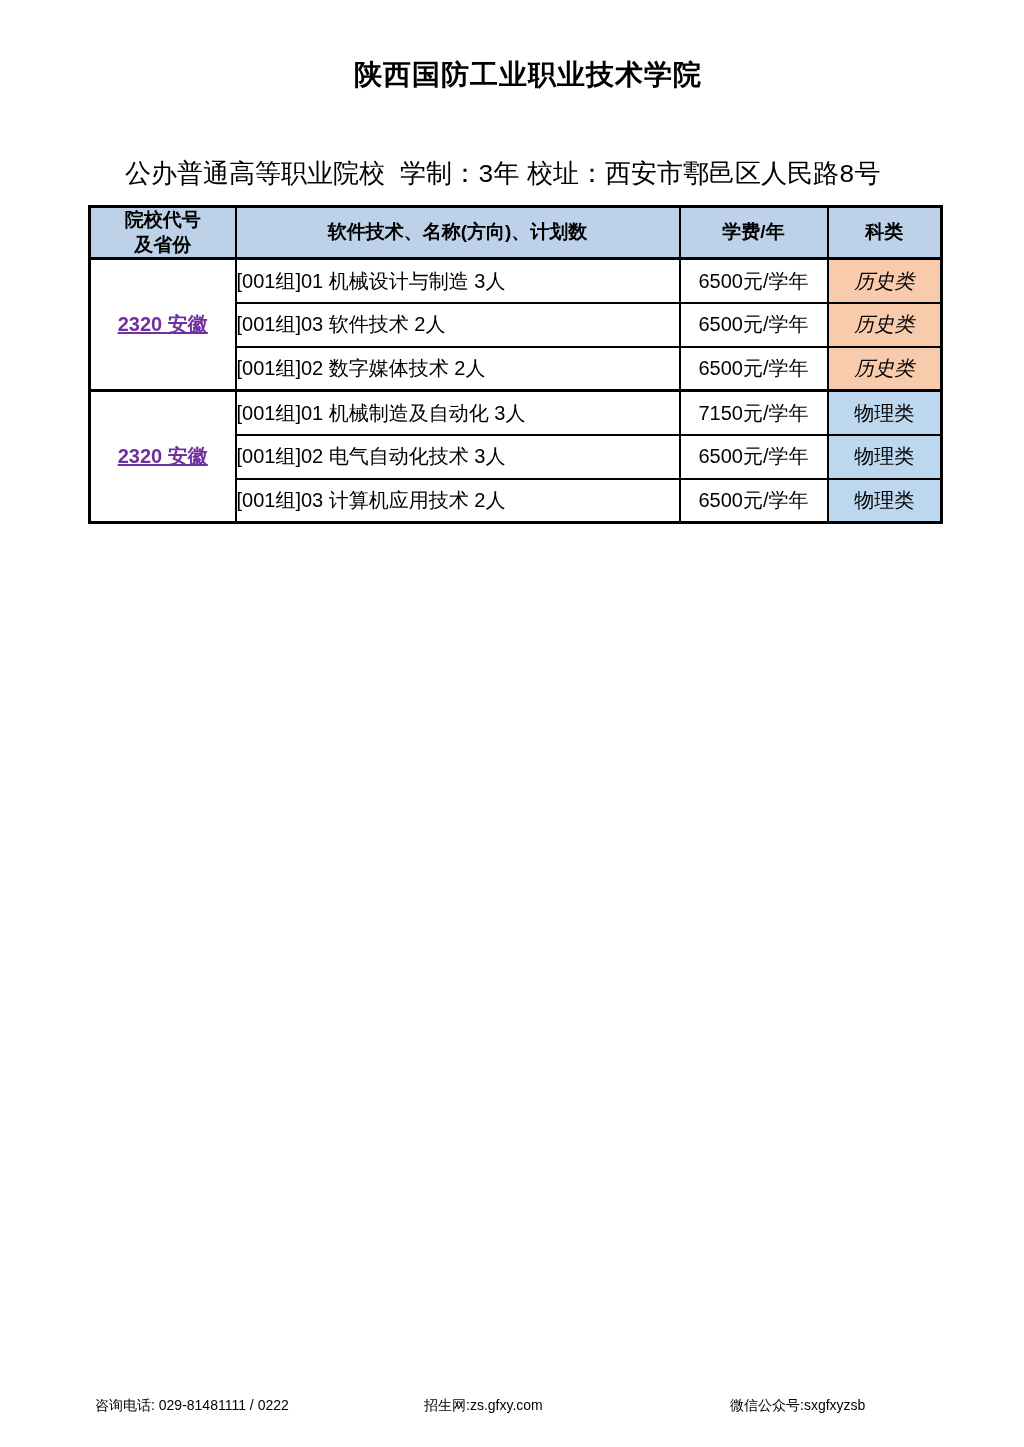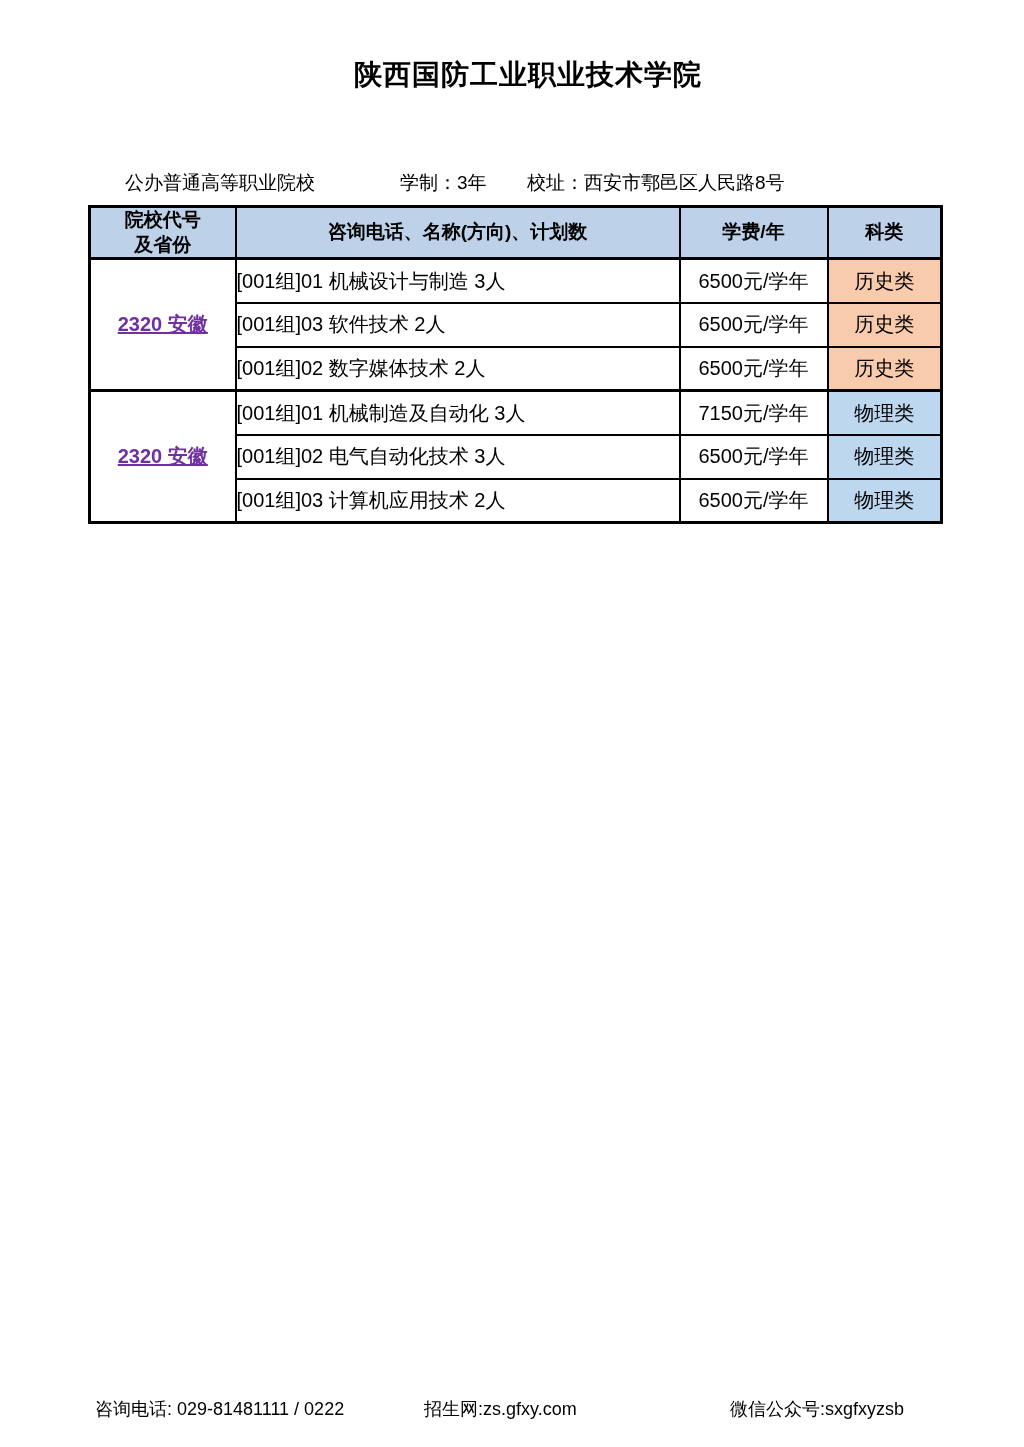--- a/index.html
+++ b/index.html
@@ -20,21 +20,21 @@
     color:#000000;
   }
   .doc-title{
     position:absolute; top:56px; left:16px; width:100%;
     text-align:center; font-size:28px; font-weight:bold; letter-spacing:1px;
   }
   .doc-subtitle{
     position:absolute; top:108px; left:0; width:100%;
     text-align:center; font-size:28px; font-weight:bold; letter-spacing:1px;
   }
-  .info-line span{position:absolute; top:170px; font-size:19px; white-space:nowrap;}
+  .info-line span{position:absolute; top:156px; font-size:26px; white-space:nowrap;font-family:Liberation Mono, monospace;}
   .info-school{left:125px;}
   .info-duration{left:400px;text-align:center;}
   .info-address{left:527px;}
 
   table.plan{
     position:absolute; left:88px; top:205px;
     border-collapse:collapse; table-layout:fixed;
     border:3px solid var(--border);
   }
   table.plan col.c1{width:146px;}
@@ -53,24 +53,24 @@
   table.plan thead th{border-bottom:3px solid var(--border);}
   table.plan td{height:44px; font-size:20px; vertical-align:middle;}
   table.plan tr.group-start td{border-top:3px solid var(--border);}
   td.group-cell{
     text-align:center; font-weight:bold; font-size:23px;
     color:var(--group-text); text-decoration:underline; white-space:nowrap;
   }
   td.program{text-align:left; padding-left:9px; white-space:nowrap;margin-left:38px;}
   td.fee{text-align:center; white-space:nowrap;}
   td.cat{text-align:center; white-space:nowrap;}
-  td.cat-history{background:var(--history-bg);}
+  td.cat-history{background:var(--history-bg);font-style:italic;}
   td.cat-physics{background:var(--physics-bg);}
 
-  .footer span{position:absolute; top:1397px; font-size:18px; white-space:nowrap;}
+  .footer span{position:absolute; top:1397px; font-size:14px; white-space:nowrap;}
   .footer-phone{left:95px;}
   .footer-website{left:424px;}
   .footer-wechat{left:730px;}
 </style>
 </head>
 <body>
 
 <div class="page">
 
   <div class="doc-title">陕西国防工业职业技术学院</div>
@@ -85,21 +85,21 @@
     <colgroup>
         <col class="c1">
         <col class="c2">
         <col class="c3">
         <col class="c4">
       </colgroup>
     <thead>
       <tr>
         <th>院校代号
 及省份</th>
-        <th>咨询电话、名称(方向)、计划数</th>
+        <th>软件技术、名称(方向)、计划数</th>
         <th>学费/年</th>
         <th>科类</th>
       </tr>
     </thead>
     <tbody>
       <tr class="group-start">
         <td class="group-cell" rowspan="3">2320 安徽</td>
         <td class="program">[001组]01 机械设计与制造 3人</td>
         <td class="fee">6500元/学年</td>
         <td class="cat cat-history">历史类</td>

